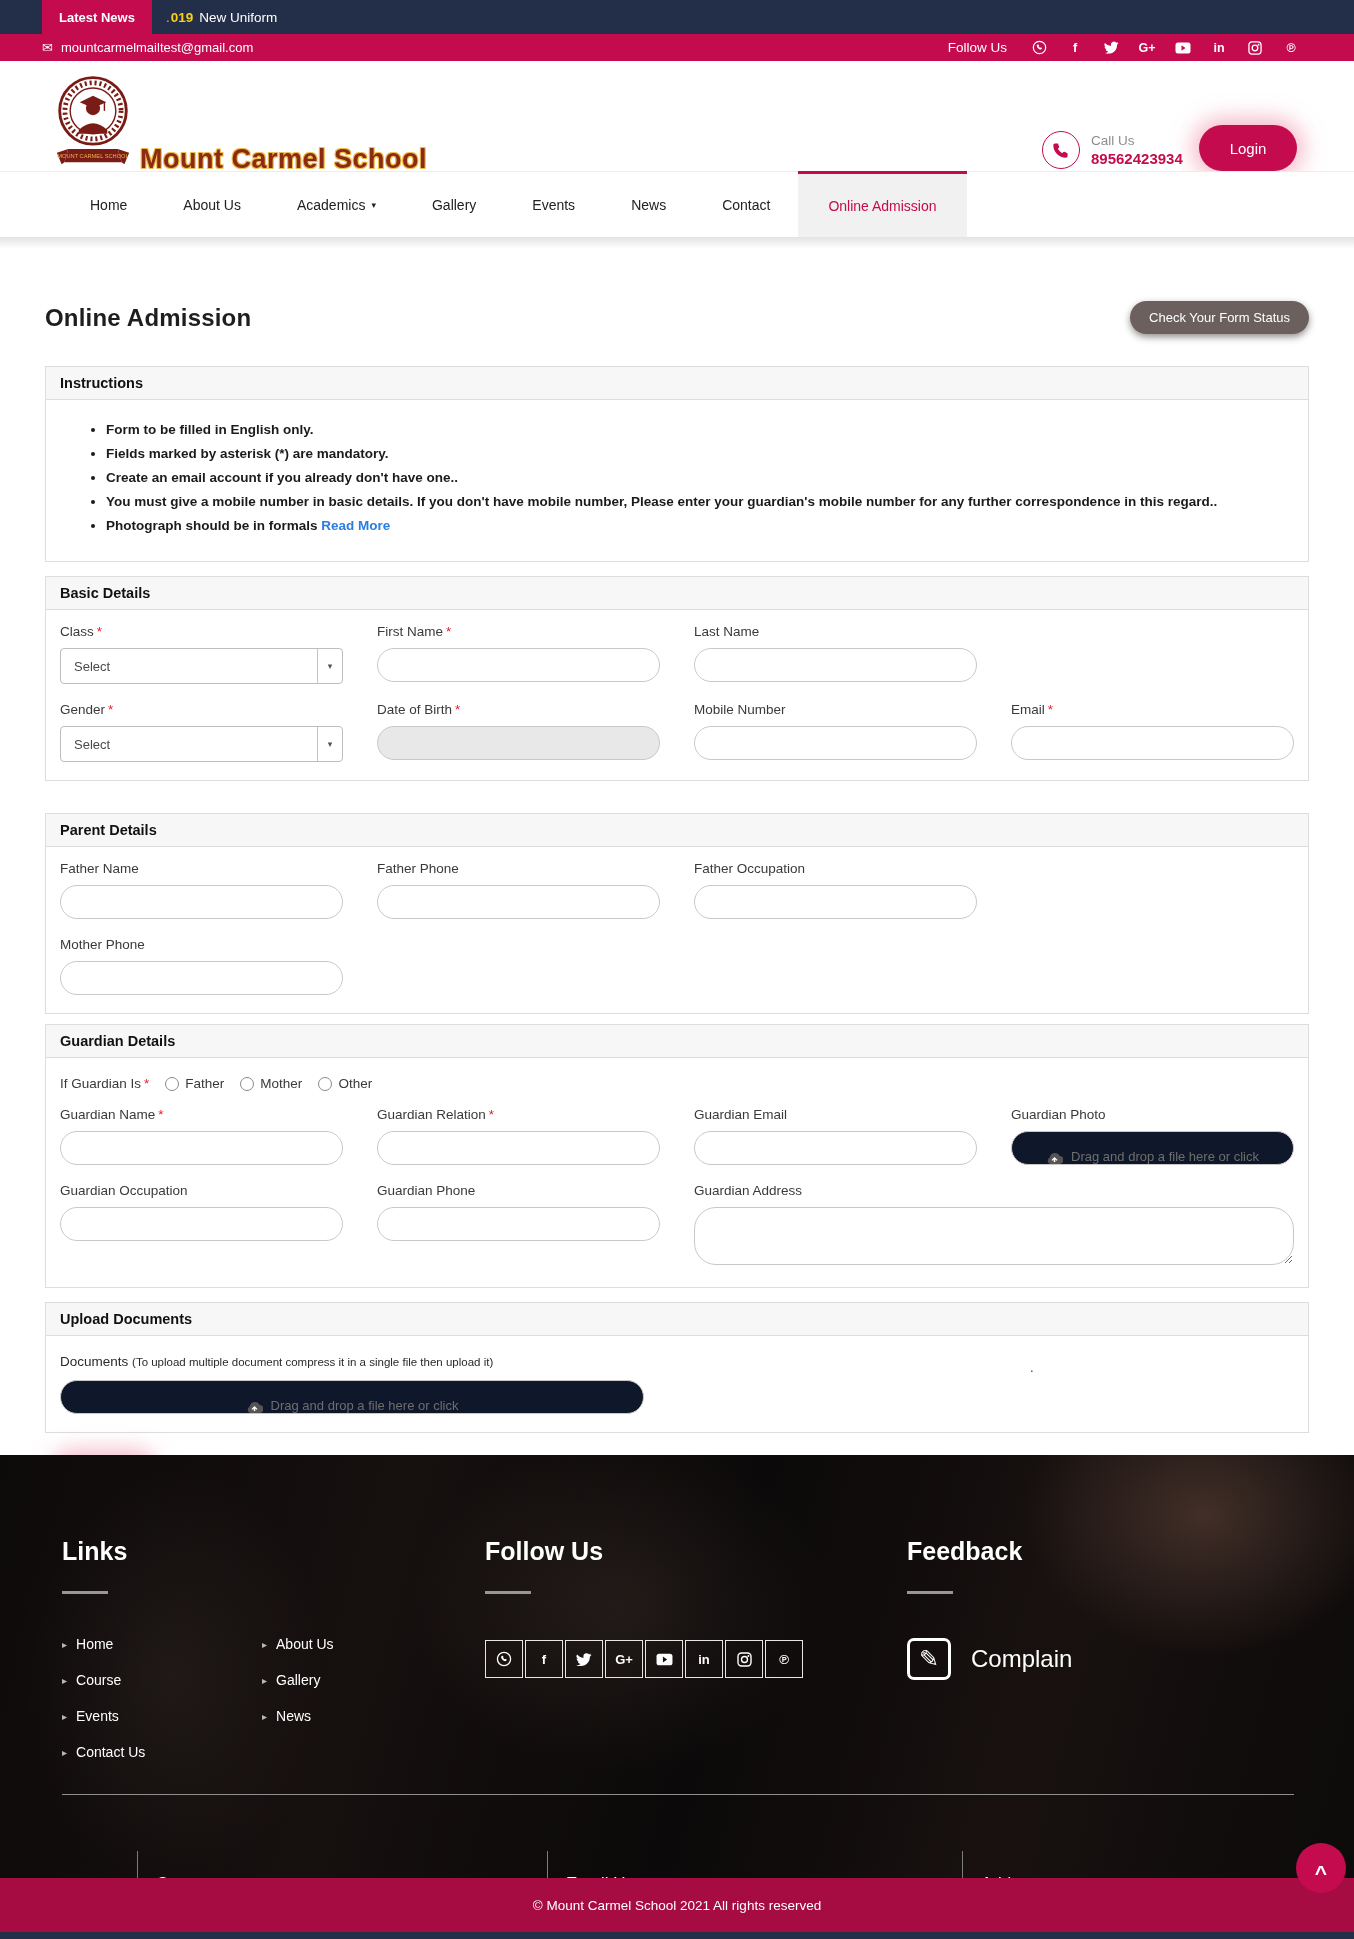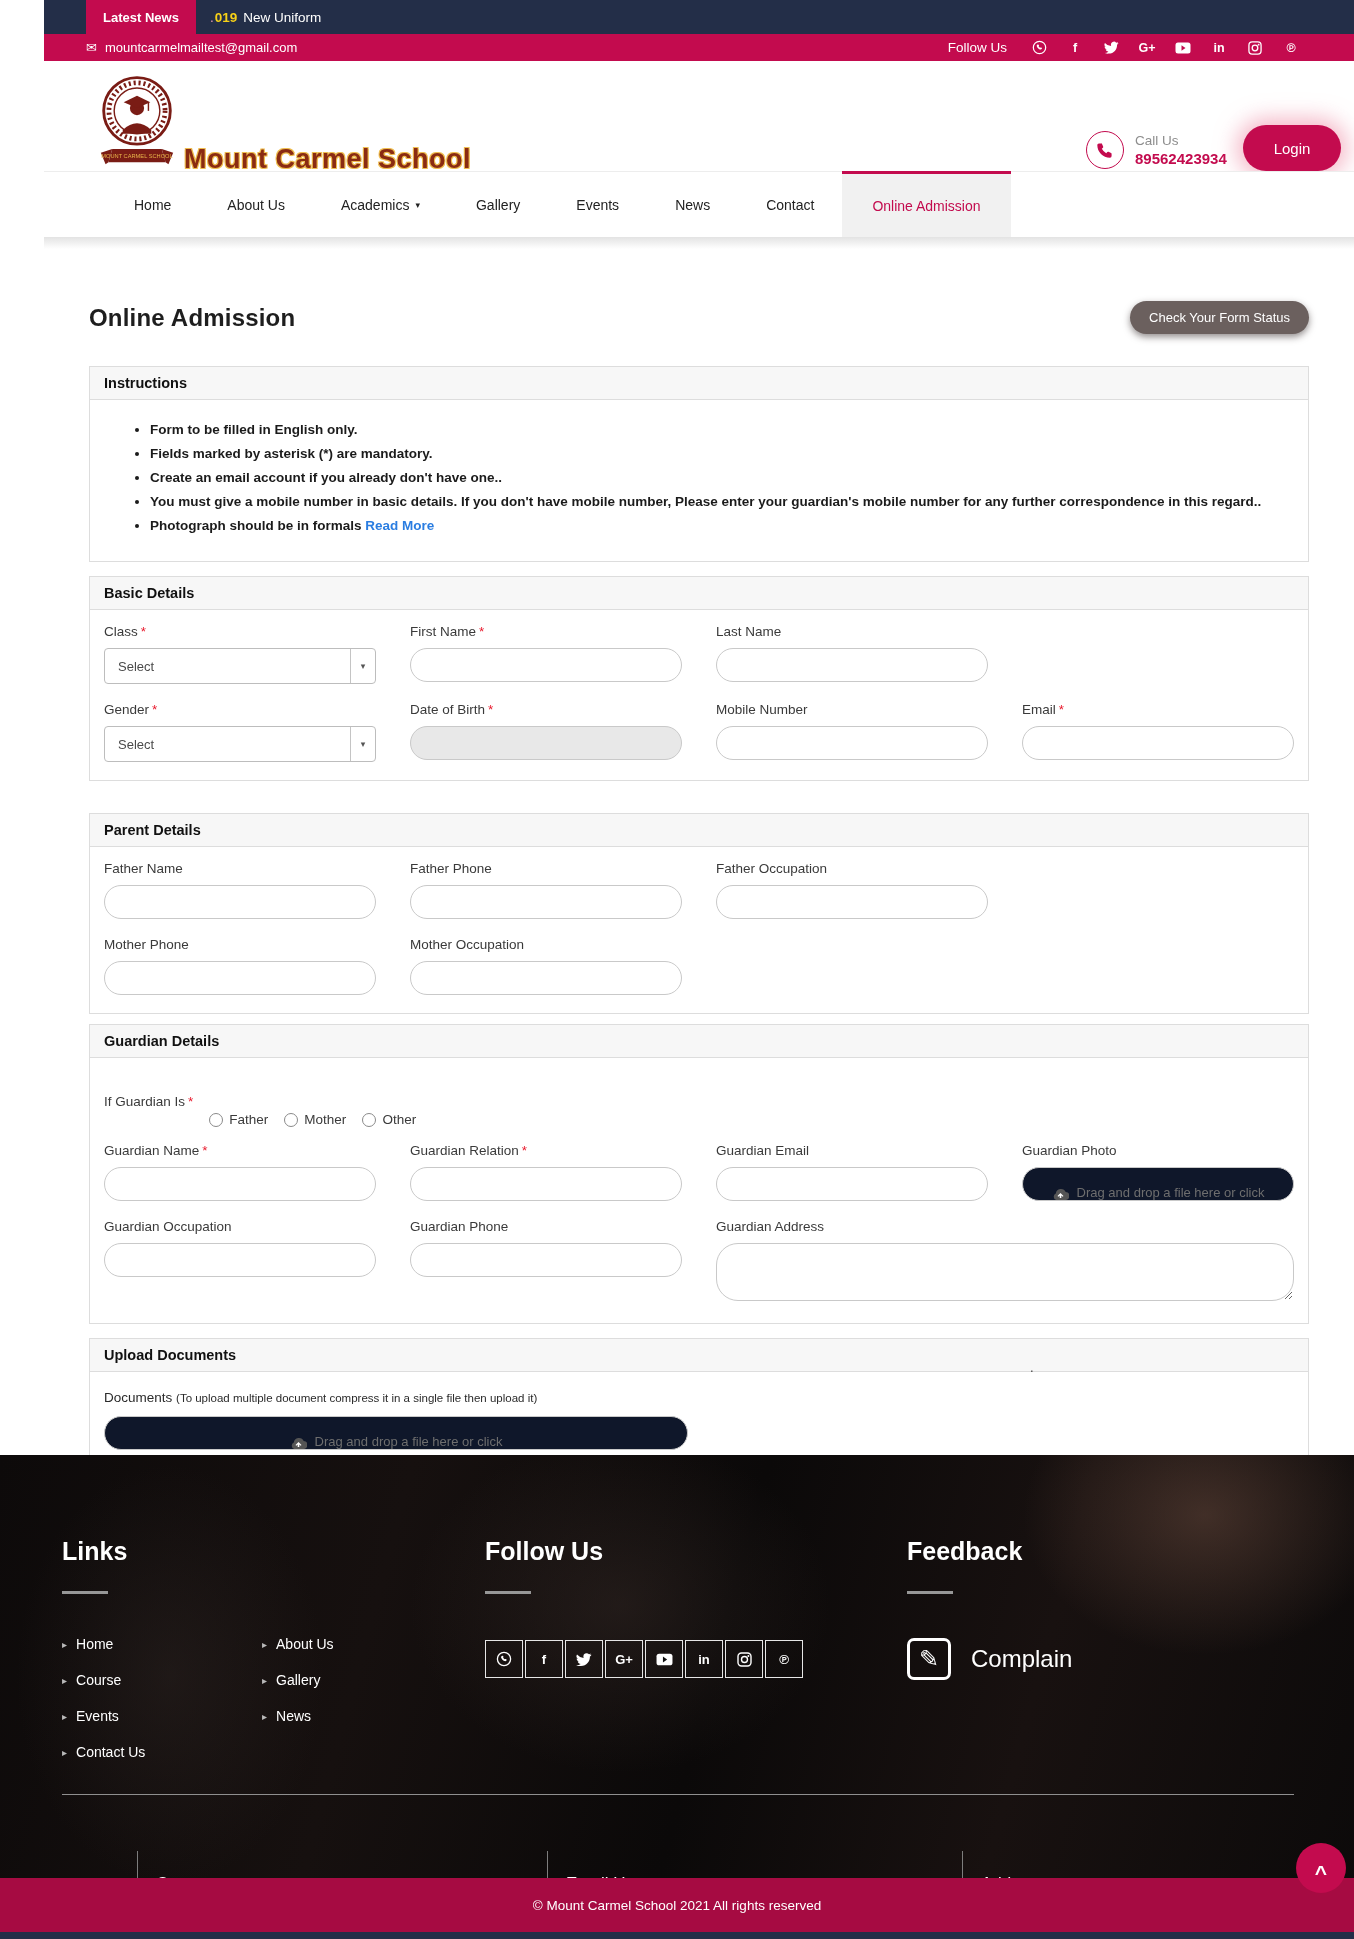--- a/index.html
+++ b/index.html
@@ -1,18 +1,18 @@
 <!DOCTYPE html>
 <html><head>
 <meta charset="utf-8">
 <style>
   * { margin:0; padding:0; box-sizing:border-box; }
   html,body { background:#fff; }
   body { font-family:"Liberation Sans", sans-serif; width:1354px; }
-  .page { position:relative; width:1354px; height:1939px; overflow:hidden; background:#fff;padding-left:44px; }
+  .page { position:relative; width:1354px; height:1939px; overflow:hidden; background:#fff; }
 
   
   .topbar { height:34px; background:#232e48; display:flex; align-items:stretch; padding-left:42px; }
   .news-tab { background:#c30b4e; color:#fff; font-size:13px; font-weight:bold; display:flex; align-items:center; padding:0 17px; }
   .ticker { display:flex; align-items:center; margin-left:14px; font-size:13.5px; color:#fff; }
   .ticker .t-pre { color:#e89bb1; margin-right:1px; }
   .ticker .t-hl { color:#f7d117; font-weight:bold; margin-right:6px; }
 
   
   .emailbar { height:27px; background:#c30b4e; color:#fff; display:flex; align-items:center; padding:0 55px 0 42px; font-size:13px; }
@@ -62,21 +62,21 @@
   .f-inp { width:100%; height:34px; border:1px solid #c9c9c9; border-radius:18px; padding:0 14px; font-size:13px; font-family:inherit; background:#fff; outline:none; }
   .f-inp:disabled, .f-inp.dis { background:#e8e8e8; }
   .f-sel { width:100%; height:36px; border:1px solid #bdbdbd; border-radius:4px; display:flex; align-items:center; background:#fff; cursor:pointer; overflow:hidden; }
   .f-sel .sel-val { flex:1; padding:0 13px; font-size:13px; color:#4a4a4a; }
   .f-sel .sel-arr { width:25px; align-self:stretch; border-left:1px solid #c4c4c4; display:flex; align-items:center; justify-content:center; font-size:9px; color:#555; }
   .dropzone { width:100%; height:34px; border:1px solid #c9c9c9; border-radius:18px; display:flex; align-items:flex-end; justify-content:center; gap:8px; font-size:13px; color:#6e6e6e; cursor:pointer; background:#0f172a; }
   .dropzone svg { width:17px; height:13px; }
   .t-area { width:100%; height:58px; border:1px solid #c9c9c9; border-radius:22px; grid-column:3 / 5; background:#fff; }
   .radio-row { display:flex; align-items:center; gap:9px; margin:4px 0 16px 0; font-size:13.5px; color:#3a3a3a; }
   .radio { width:14px; height:14px; border:1px solid #8a8a8a; border-radius:50%; background:#fff; display:inline-block; cursor:pointer; }
-  .radio-opt { display:flex; align-items:center; gap:6px; margin-left:7px;margin-top:36px; }
+  .radio-opt { display:flex; align-items:center; gap:6px; margin-left:7px; }
   .doc-lab { font-size:13.5px; color:#2a2a2a; margin:4px 0 11px 0; }
   .doc-lab .note { font-size:11.5px; }
   .doc-zone { width:584px; }
   .submit-btn { margin:24px 0 0 12px; background:#c30b4e; color:#fff; border:none; border-radius:18px; padding:10px 25px; font-size:14px; font-family:inherit; cursor:pointer; box-shadow:0 0 20px 8px rgba(233,130,160,.5); }
   .stray-dot { position:absolute; left:1030px; top:1360px; color:#444; font-size:13px; }
 
   
   .footer { position:absolute; left:0; top:1455px; width:1354px; height:484px; color:#fff; overflow:hidden;
     background:
       radial-gradient(260px 200px at 1205px 60px, rgba(120,85,70,.45), rgba(0,0,0,0) 70%),
@@ -298,24 +298,20 @@
           </div>
           <div>
             <div class="f-lab"><span>Father Occupation</span></div>
             <input class="f-inp" style="">
           </div>
           <div></div>
           <div>
             <div class="f-lab"><span>Mother Phone</span></div>
             <input class="f-inp" style="">
           </div>
-          <div>
-            <div class="f-lab"><span>Mother Occupation</span></div>
-            <input class="f-inp" style="">
-          </div>
           <div></div>
         </div>
       </div>
     </div>
 
     
     <div class="panel" style="margin-top:10px">
       <div class="panel-h">Guardian Details</div>
       <div class="panel-b">
         <div class="radio-row">

